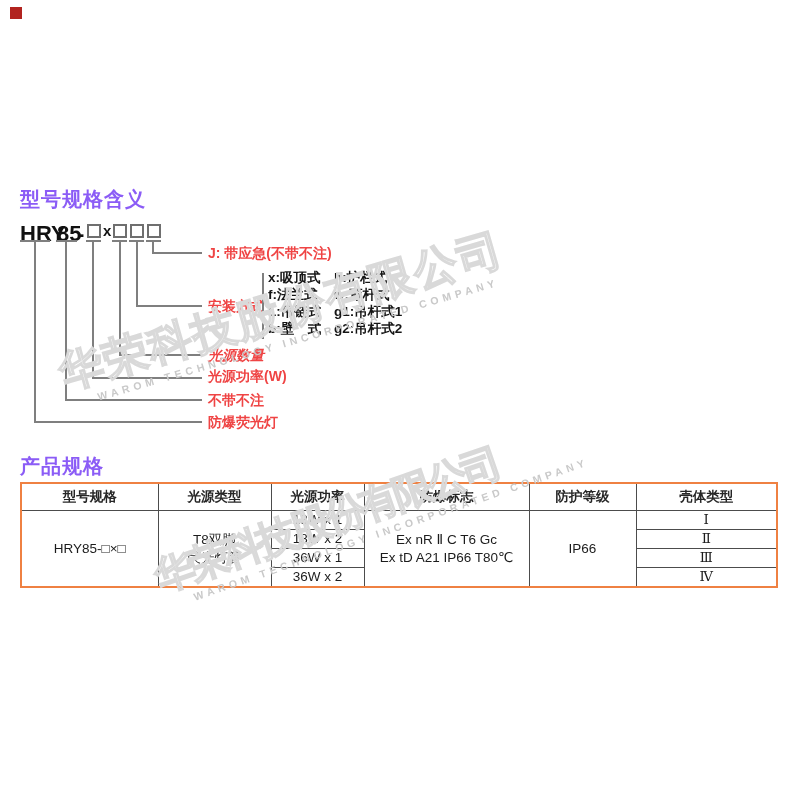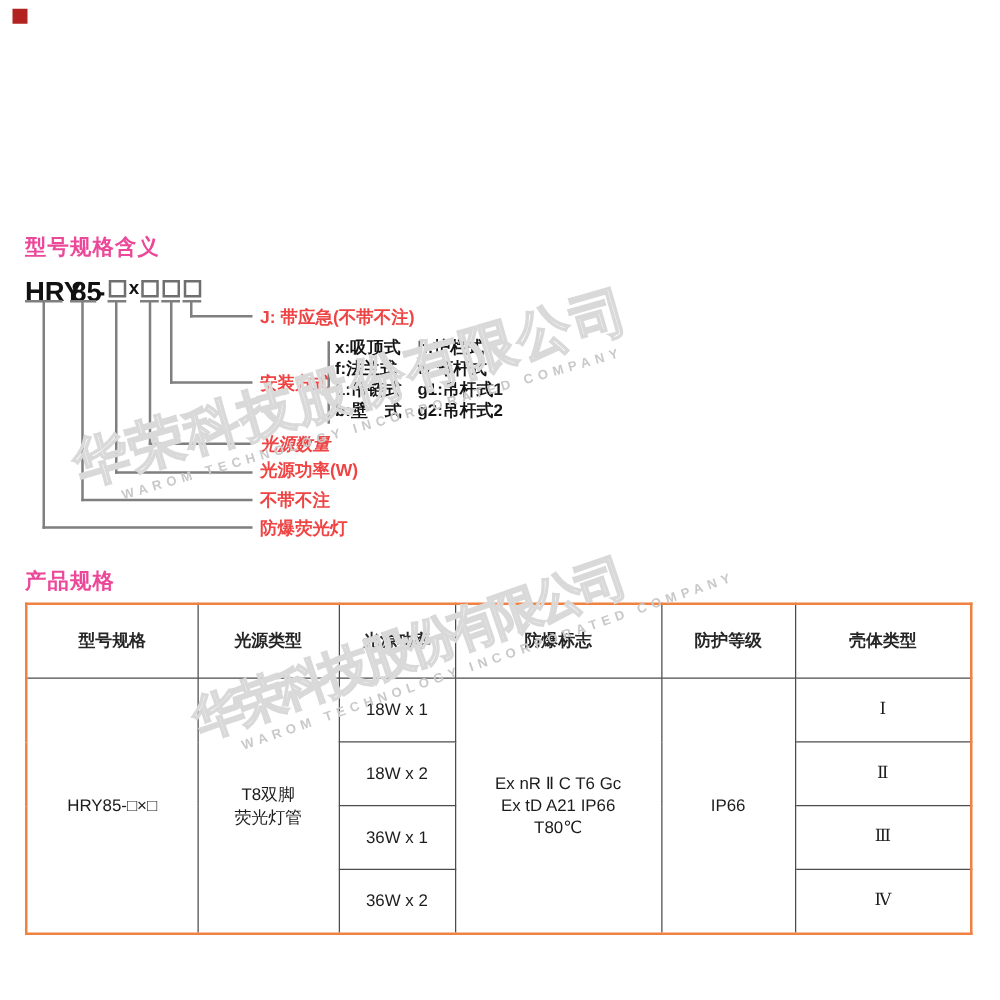--- a/index.html
+++ b/index.html
@@ -2,36 +2,36 @@
 <html><head>
 <meta charset="utf-8">
 <style>
   html,body{margin:0;padding:0;}
   body{
     width:800px;height:800px;background:#ffffff;position:relative;overflow:hidden;
     font-family:"Liberation Sans","DejaVu Sans",sans-serif;color:#1c1c1c;
   }
   .abs{position:absolute;}
   .corner{left:10px;top:7px;width:12px;height:12px;background:#b2231f;}
-  .sec-title{font-size:17px;font-weight:bold;color:#ec4899;letter-spacing:1px;white-space:nowrap;}
+  .sec-title{font-size:20px;font-weight:bold;color:#8b5cf6;letter-spacing:1px;white-space:nowrap;}
   #title1{left:20px;top:186px;}
   #title2{left:20px;top:453px;}
 
   
   .model-part{font-size:22px;font-weight:bold;color:#111;white-space:nowrap;}
   .mbox{width:14px;height:14px;border:2px solid #6f6f6f;box-sizing:border-box;background:#fff;}
   .hline{background:#7f7f7f;height:2px;}
   .vline{background:#7f7f7f;width:2px;}
   .dlabel{font-size:14px;font-weight:600;color:#ef4444;white-space:nowrap;}
   .opt-grid{left:268px;top:271px;display:grid;grid-template-columns:66px auto;row-gap:3px;}
   .opt{font-size:13.5px;font-weight:600;white-space:nowrap;line-height:14px;color:#151515;}
 
   
   #spec-table{left:20px;top:482px;width:756px;border-collapse:collapse;table-layout:fixed;border:2px solid #ef8142;}
-  #spec-table th,#spec-table td{border:1px solid #4c4c4c;text-align:center;vertical-align:middle;font-size:13.5px;padding:16px;line-height:1.3;margin-left:16px;}
+  #spec-table th,#spec-table td{border:1px solid #4c4c4c;text-align:center;vertical-align:middle;font-size:13.5px;padding:0;line-height:1.3;margin-left:16px;}
   #spec-table th{height:26px;font-weight:bold;color:#262626;}
   #spec-table td{height:18px;color:#1c1c1c;}
   .roman{font-family:"DejaVu Serif","DejaVu Sans",serif;font-size:13px;}
 
   
   .wm{pointer-events:none;z-index:5;}
   .wm-cn{font-weight:bold;color:transparent;-webkit-text-stroke:1.4px #d9d9d9;white-space:nowrap;line-height:1.1;}
   .wm-en{font-size:10.5px;color:#c9c9c9;letter-spacing:4.2px;white-space:nowrap;font-weight:bold;margin-left:30px;margin-top:2px;}
   #wm1{left:62px;top:350px;transform:rotate(-16deg);transform-origin:0 50%;}
   #wm1 .wm-cn{font-size:44px;letter-spacing:2px;}

